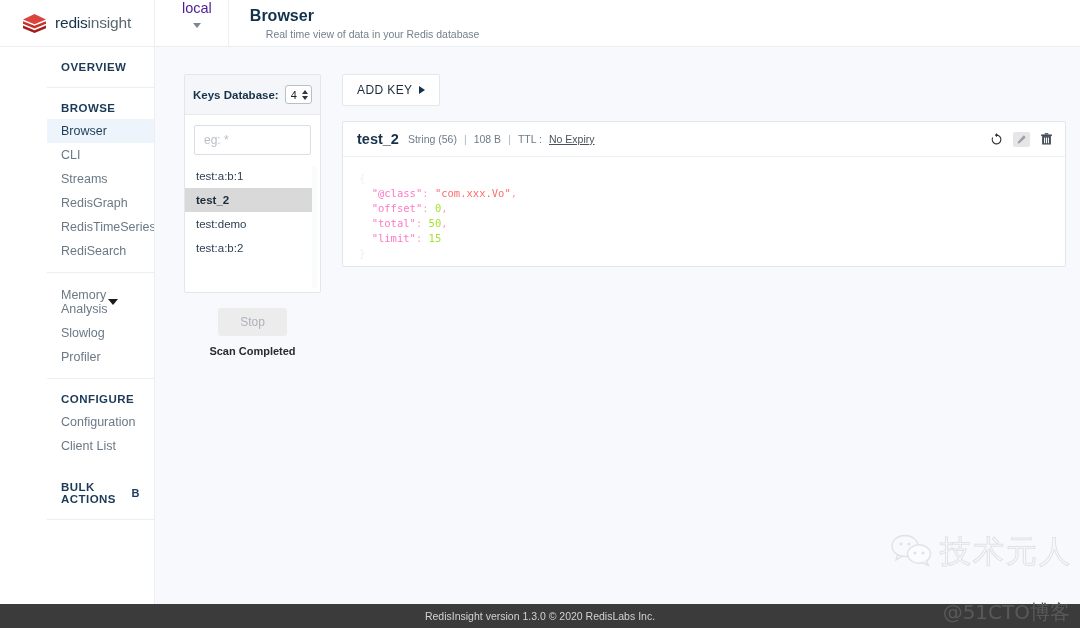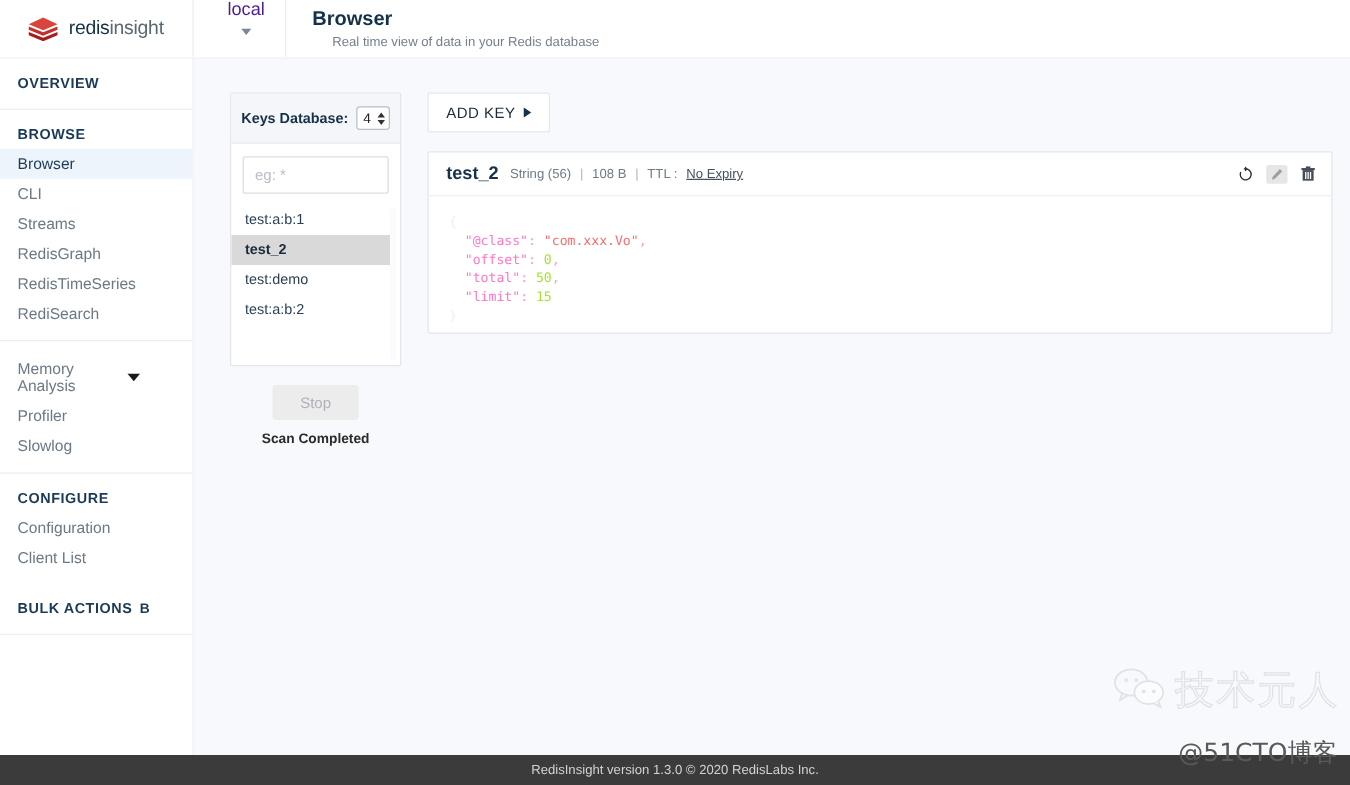--- a/index.html
+++ b/index.html
@@ -37,21 +37,21 @@
   .page-head { padding-left: 21px; display: flex; flex-direction: column; justify-content: center; }
   .page-title { font-size: 16px; font-weight: bold; color: #12314a; line-height: 1.25; }
   .page-sub { font-size: 10.5px; color: #74818c; margin-top: 2px; margin-left: 16px; }
 
   
   .body-wrap { flex: 1; display: flex; min-height: 0; }
 
   
   .sidebar {
     width: 155px; min-width: 155px; background: #ffffff;
-    border-right: 1px solid #eceef2; padding-top: 0; overflow: hidden;
+    border-right: 1px solid #eceef2; padding-top: 0; overflow: hidden; padding-left: 47px;
   }
   .nav-group { border-bottom: 1px solid #eceef2; padding: 10px 0 9px 0; }
   .nav-group.last { border-bottom: none; }
   .nav-head {
     font-size: 11.5px; font-weight: bold; letter-spacing: 0.45px;
     color: #1a3a57; padding: 4px 14px 5px 14px; text-transform: uppercase;
     display: flex; align-items: center; gap: 6px;
   }
   .nav-head .beta { font-size: 11px; font-weight: bold; color: #1a3a57; }
   .nav-item {
@@ -165,21 +165,21 @@
   
   .wm-main {
     position: absolute; right: 8px; bottom: 31px; display: flex; align-items: center;
     gap: 6px; pointer-events: none; opacity: 0.5;
   }
   .wm-text {
     font-size: 31px; color: transparent; -webkit-text-stroke: 1px #c9ccd1;
     font-family: "DejaVu Sans", sans-serif; letter-spacing: 2px; white-space: nowrap;
   }
   .wm-foot {
-    position: absolute; right: 10px; bottom: 12px; font-size: 20px; color: #595959;
+    position: absolute; right: 10px; bottom: 2px; font-size: 20px; color: #595959;
     font-family: "DejaVu Sans", sans-serif; pointer-events: none; white-space: nowrap;
   }
 
   
   .footer {
     height: 24px; min-height: 24px; background: #3b3b3b; color: #d2d2d2;
     font-size: 10.5px; display: flex; align-items: center; justify-content: center;
     position: relative;
   }
 </style>
@@ -241,24 +241,24 @@
           <div class="nav-item">
             <span>RediSearch</span>
           </div>
         </div>
         <div class="nav-group">
           <div class="nav-item">
             <span>Memory Analysis</span>
             <span class="tri"></span>
           </div>
           <div class="nav-item">
+            <span>Slowlog</span>
+          </div>
+          <div class="nav-item">
             <span>Profiler</span>
-          </div>
-          <div class="nav-item">
-            <span>Slowlog</span>
           </div>
         </div>
         <div class="nav-group last">
           <div class="nav-head">
             <span>CONFIGURE</span>
           </div>
           <div class="nav-item">
             <span>Configuration</span>
           </div>
           <div class="nav-item">

